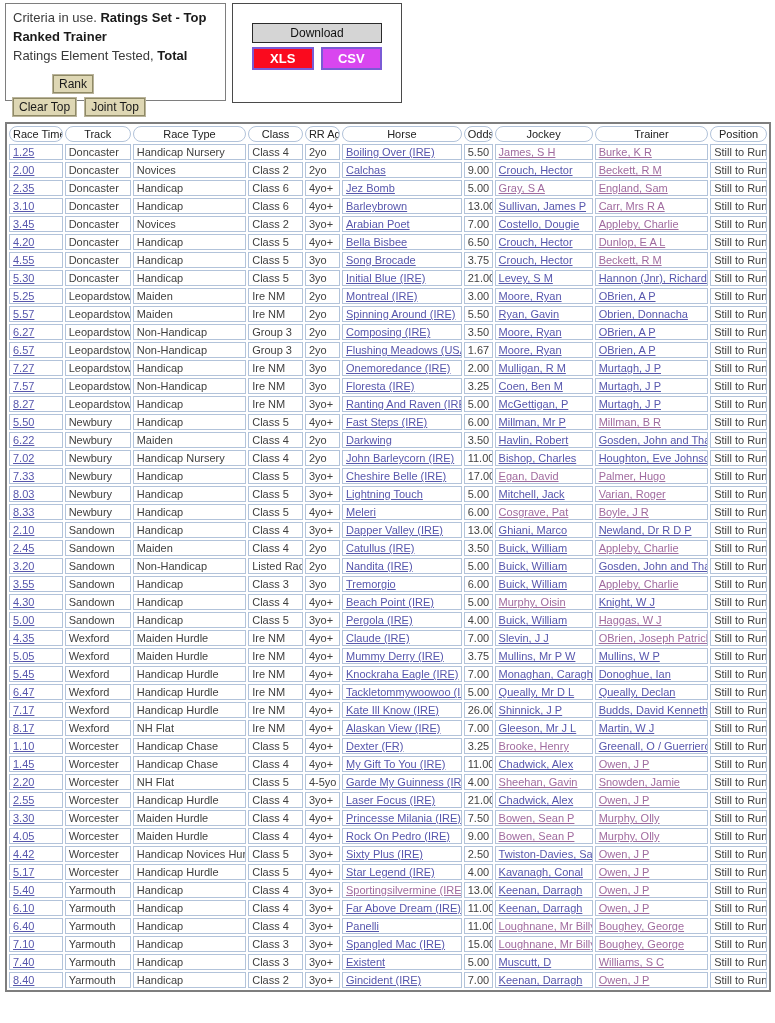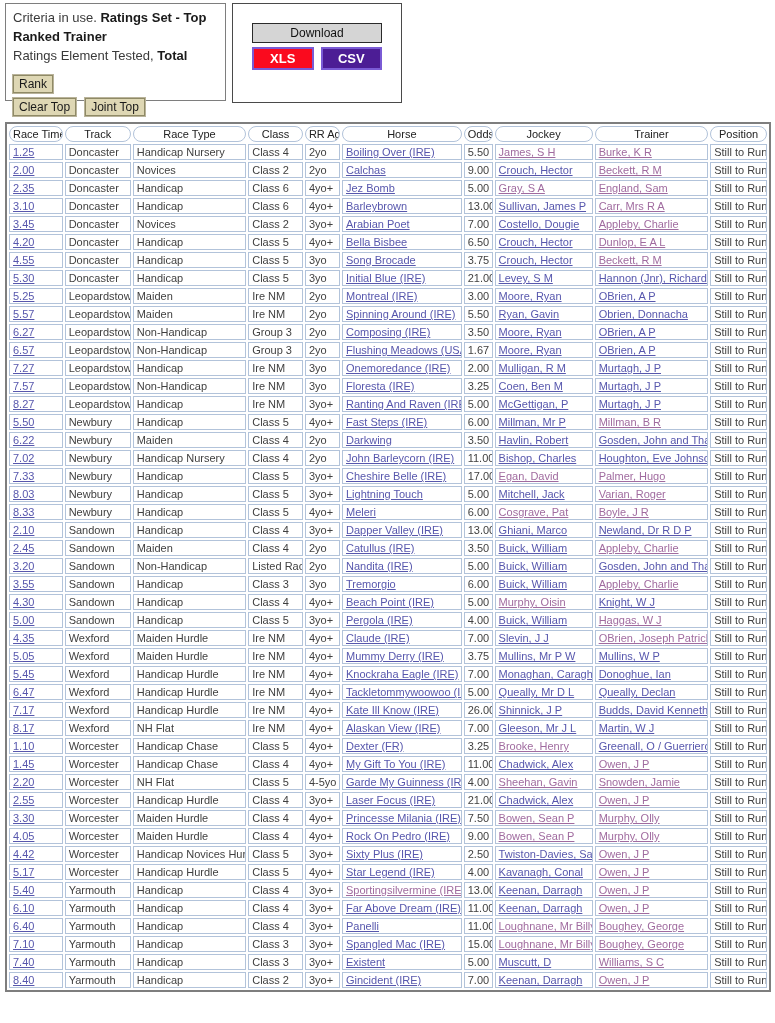--- a/index.html
+++ b/index.html
@@ -2,30 +2,30 @@
 <html><head>
 <meta charset="utf-8">
 <style>
   html,body{margin:0;padding:0;background:#fff;font-family:"Liberation Sans",sans-serif;color:#3a3a3a;}
   .page{width:775px;min-height:1023px;position:relative;padding:3px 0 0 5px;box-sizing:border-box;}
 
   
   .top-area{display:flex;gap:6px;align-items:flex-start;}
   .criteria-box{width:221px;height:98px;border:1px solid #7e7e7e;padding:5px 7px;box-sizing:border-box;font-size:13px;line-height:1.45;}
   .criteria-box b{color:#1a1a1a;}
-  .btn-row{margin-top:9px;}
+  .btn-row{margin-top:9px;margin-left:40px;}
   .btn-row2{margin-top:5px;display:flex;gap:9px;}
   .beige-btn{background:#ded7b4;border:1px solid #8f8a66;outline:1px solid #b9b39a;font-family:"Liberation Sans",sans-serif;font-size:12px;color:#1a1a1a;padding:1px 5px;cursor:pointer;}
 
   .download-box{width:170px;height:100px;border:1px solid #4a4a4a;padding:19px;box-sizing:border-box;}
   .dl-header{border:1px solid #2a2a2a;background:#d5d5d5;text-align:center;font-size:12px;padding:2px 0;color:#111;}
   .dl-buttons{display:flex;gap:7px;margin-top:4px;}
   .dl-btn{flex:1;border:2px solid #7a5bd5;color:#fff;font-weight:bold;font-size:13px;text-align:center;padding:2px 0;cursor:pointer;}
   .dl-xls{background:#fa0a1e;}
-  .dl-csv{background:#4c1d95;}
+  .dl-csv{background:#d946ef;}
 
   
   table.race{margin-top:19px;border-collapse:separate;border-spacing:2px;border:2px solid #7e7e7e;table-layout:fixed;width:766px;}
   table.race th, table.race td{box-sizing:border-box;border:1px solid #b2c3da;padding:1px 3px;font-size:11px;font-weight:normal;white-space:nowrap;overflow:hidden;height:15px;vertical-align:middle;background:#fff;}
   table.race th{color:#222;border-radius:8px;}
   table.race td{text-align:left;color:#3f3f3f;}
   a.lnk{color:#5757ad;text-decoration:underline;cursor:pointer;}
   a.lnk.visited{color:#a06b9f;}
 </style>
 </head>

